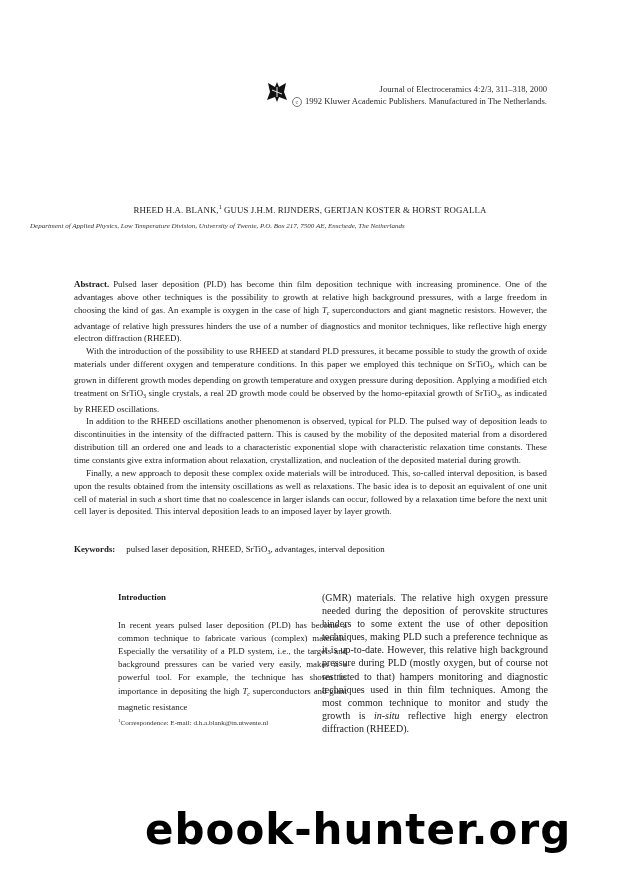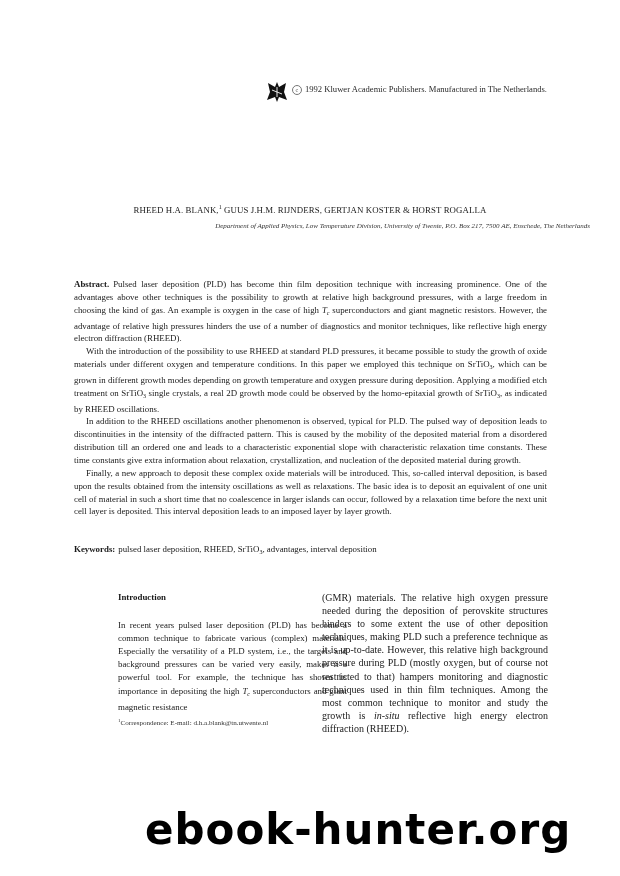--- a/index.html
+++ b/index.html
@@ -12,33 +12,33 @@
       font-size: 8.6px; line-height: 12px; color: #2a2a2a; }
     .journal-info .copy { display: inline-block; width: 8px; height: 8px; border: 0.8px solid #777;
       border-radius: 50%; font-size: 6px; line-height: 8px; text-align: center; margin-right: 3px;
       vertical-align: 0px; color: #555; }
 
     .title { position: absolute; left: 40px; width: 540px; top: 151px; text-align: center;
       font-size: 16.6px; line-height: 20px; color: #111; }
     .authors { position: absolute; left: 40px; width: 540px; top: 204px; text-align: center;
       font-size: 8.8px; letter-spacing: 0.1px; color: #1a1a1a; }
     .authors sup { font-size: 6px; }
-    .affiliation { position: absolute; left: 30px; width: 560px; top: 222px; text-align: right;
+    .affiliation { position: absolute; left: 30px; width: 560px; top: 222px; text-align: left;
       font-size: 7px; font-style: italic; color: #333; }
 
     .abstract { position: absolute; left: 74px; width: 473px; top: 278px;
       font-size: 8.85px; line-height: 12.85px; text-align: justify; color: #1a1a1a; }
     .abstract p { margin: 0; text-indent: 12px; }
     .abstract p.first { text-indent: 0; }
     .abstract .label { font-weight: bold; margin-right: 4px; }
     .sub { font-size: 6px; vertical-align: -2px; }
     .ital { font-style: italic; }
 
     .keywords { position: absolute; left: 74px; width: 473px; top: 544px; font-size: 8.85px; }
-    .keywords .label { font-weight: bold; margin-right: 3px; }
+    .keywords .label { font-weight: bold; margin-right: 11px; }
 
     .col-left { position: absolute; left: 74px; width: 229px; top: 591px;
       font-size: 8.85px; line-height: 13.1px; text-align: justify; margin-left: 44px; }
     .col-right { position: absolute; left: 322px; width: 226px; top: 591px;
       font-size: 10px; line-height: 13.1px; text-align: justify; }
     .section-head { font-weight: bold; margin: 0 0 15px 0; }
     .col-left p, .col-right p { margin: 0; }
     .footnote { font-size: 7.1px; line-height: 11px; margin-top: 1px; color: #333; text-align: left; }
     .footnote sup { font-size: 5px; }
 
@@ -50,20 +50,21 @@
 <body>
 
 <div class="page">
 
   <svg class="journal-logo" viewBox="0 0 22 24">
     <path d="M2 3 L9 7 L11 2 L13 7 L20 3 L18 12 L21 20 L13 17 L11 22 L9 17 L1 20 L4 12 Z" fill="#111"></path>
     <path d="M11 7 L11 17 M6 10 L16 14" stroke="#fff" stroke-width="0.9"></path>
   </svg>
 
   <div class="journal-info">
+    <div>Journal of Electroceramics 4:2/3, 311–318, 2000</div>
     <div><span class="copy">c</span><span>1992 Kluwer Academic Publishers. Manufactured in The Netherlands.</span></div>
   </div>
 
 
   <div class="authors"><span>RHEED H.A. BLANK,</span><sup>1</sup><span> GUUS J.H.M. RIJNDERS, GERTJAN KOSTER &amp; HORST ROGALLA</span></div>
 
   <div class="affiliation">Department of Applied Physics, Low Temperature Division, University of Twente, P.O. Box 217, 7500 AE, Enschede, The Netherlands</div>
 
   <div class="abstract">
     <p class="first"><span class="label">Abstract.</span><span>Pulsed laser deposition (PLD) has become thin film deposition technique with increasing prominence. One of the advantages above other techniques is the possibility to growth at relative high background pressures, with a large freedom in choosing the kind of gas. An example is oxygen in the case of high </span><span class="ital">T</span><span class="sub ital">c</span><span> superconductors and giant magnetic resistors. However, the advantage of relative high pressures hinders the use of a number of diagnostics and monitor techniques, like reflective high energy electron diffraction (RHEED).</span></p>

